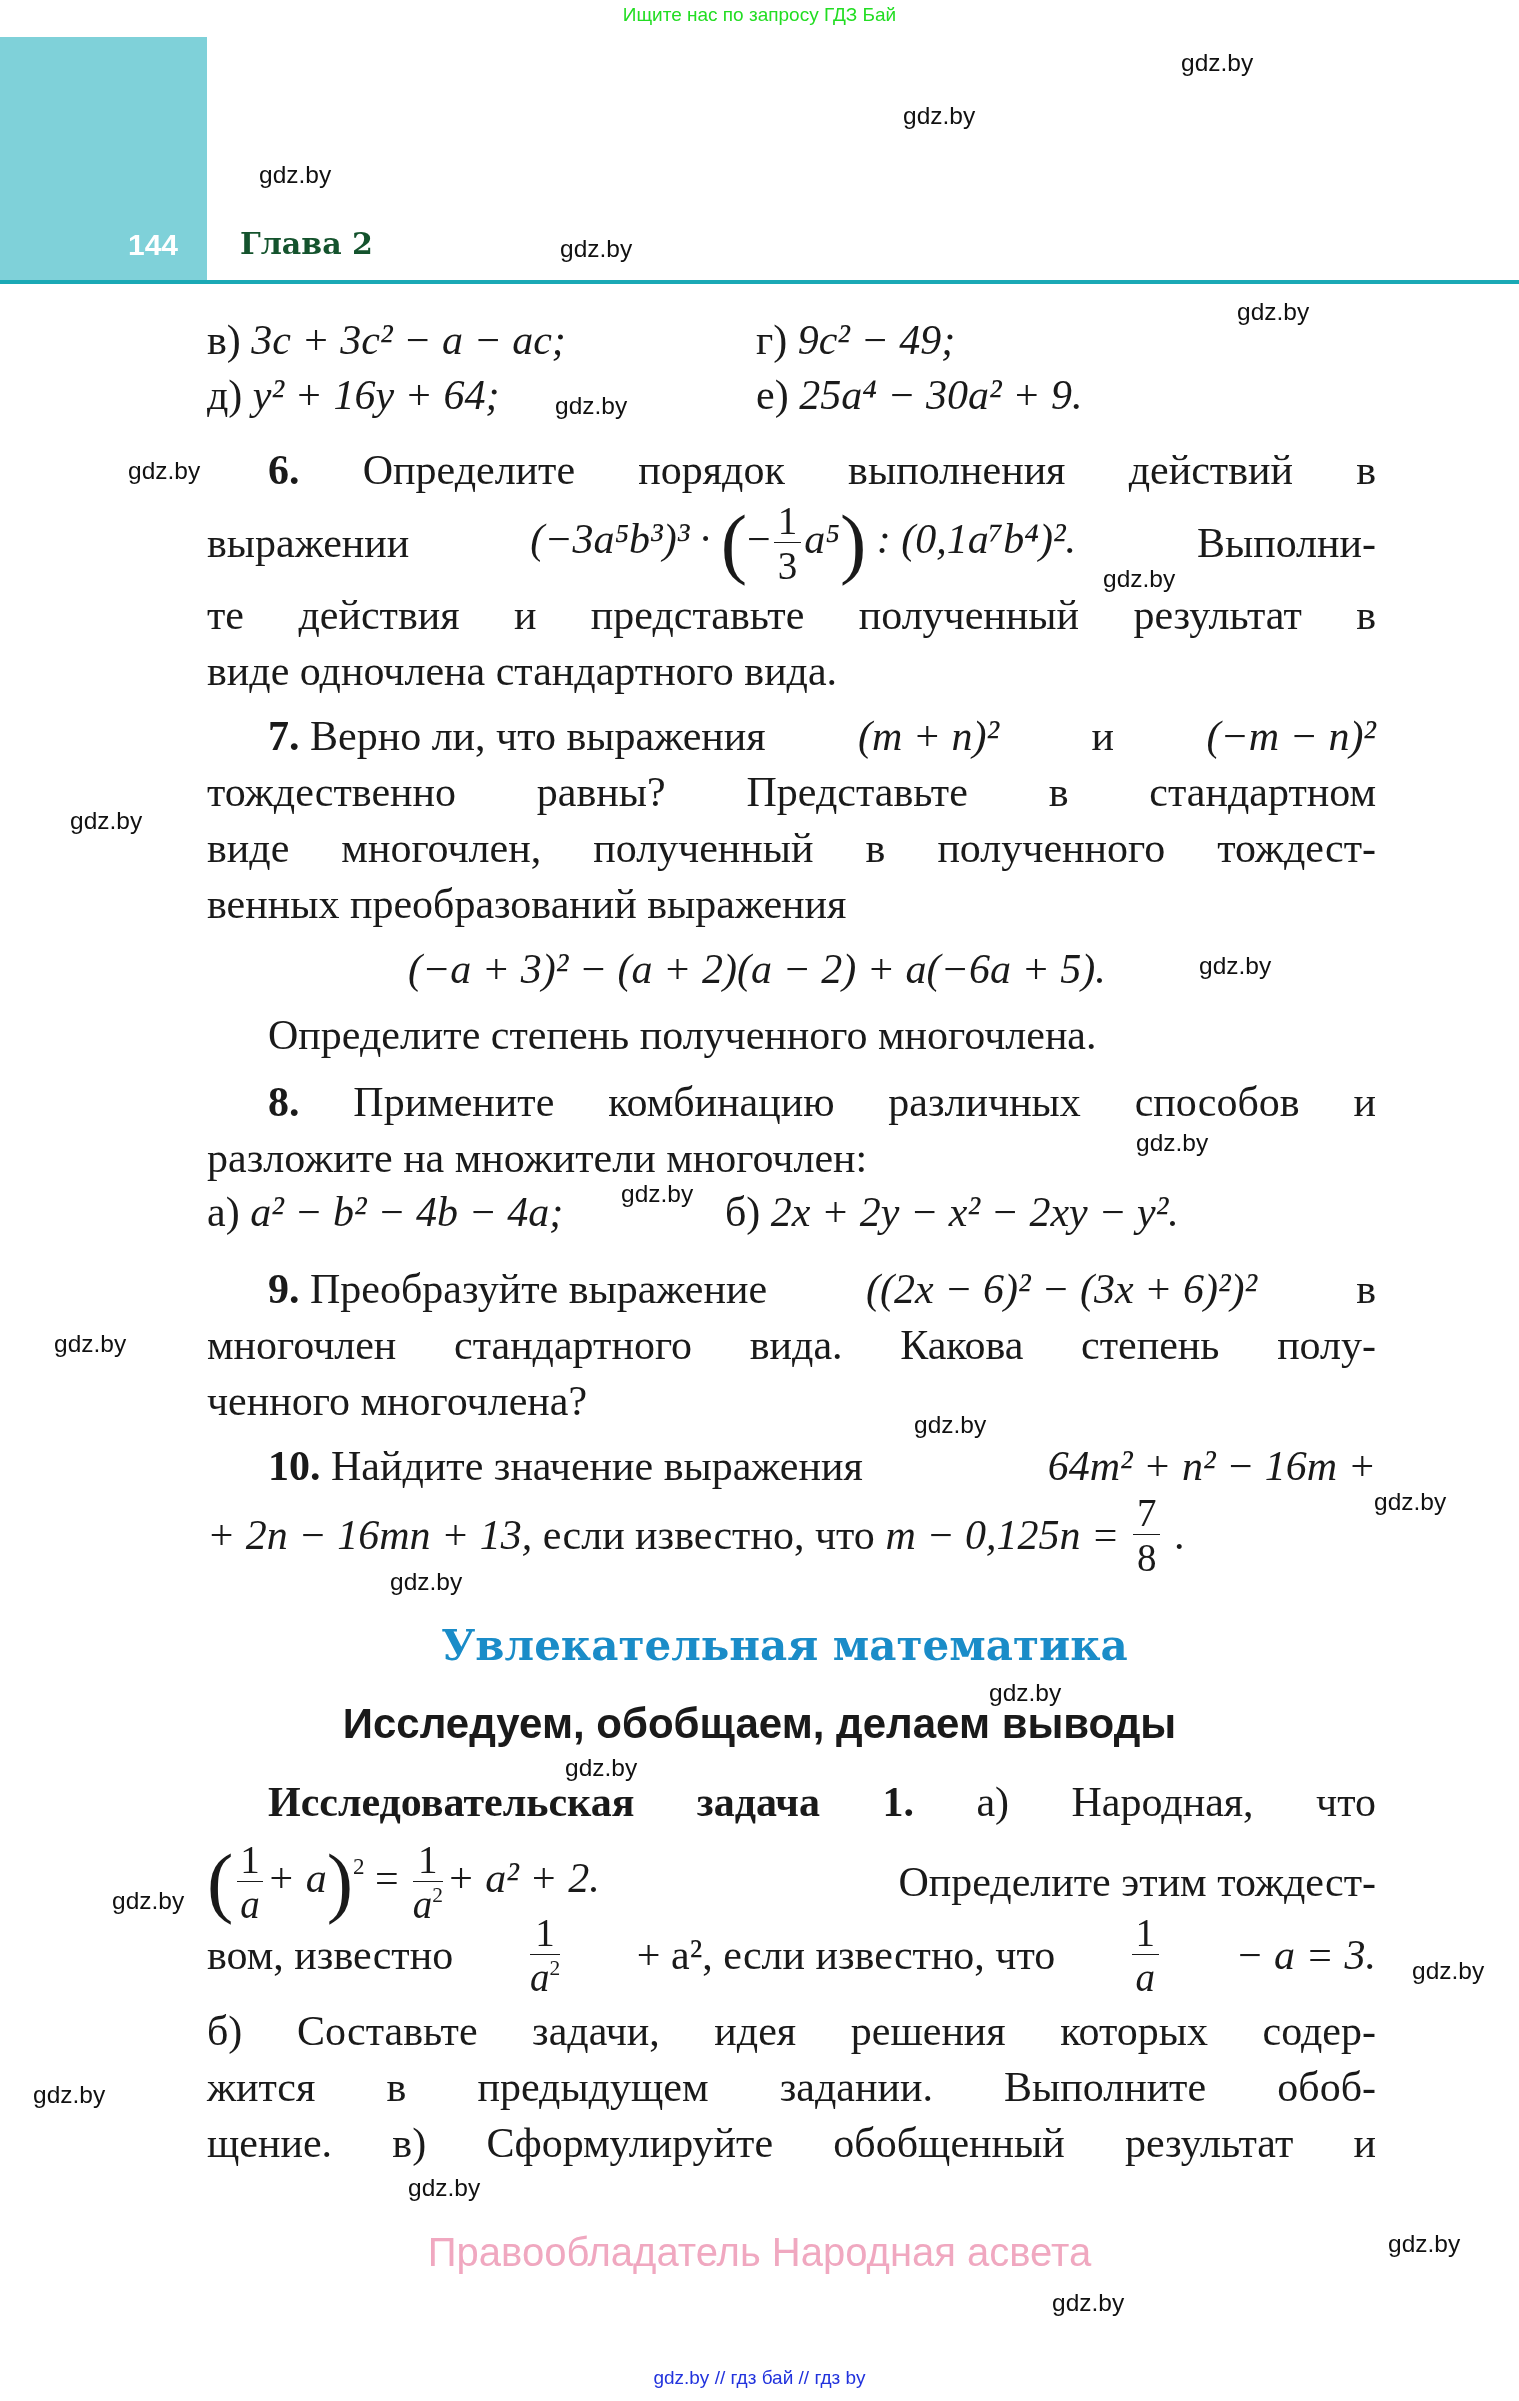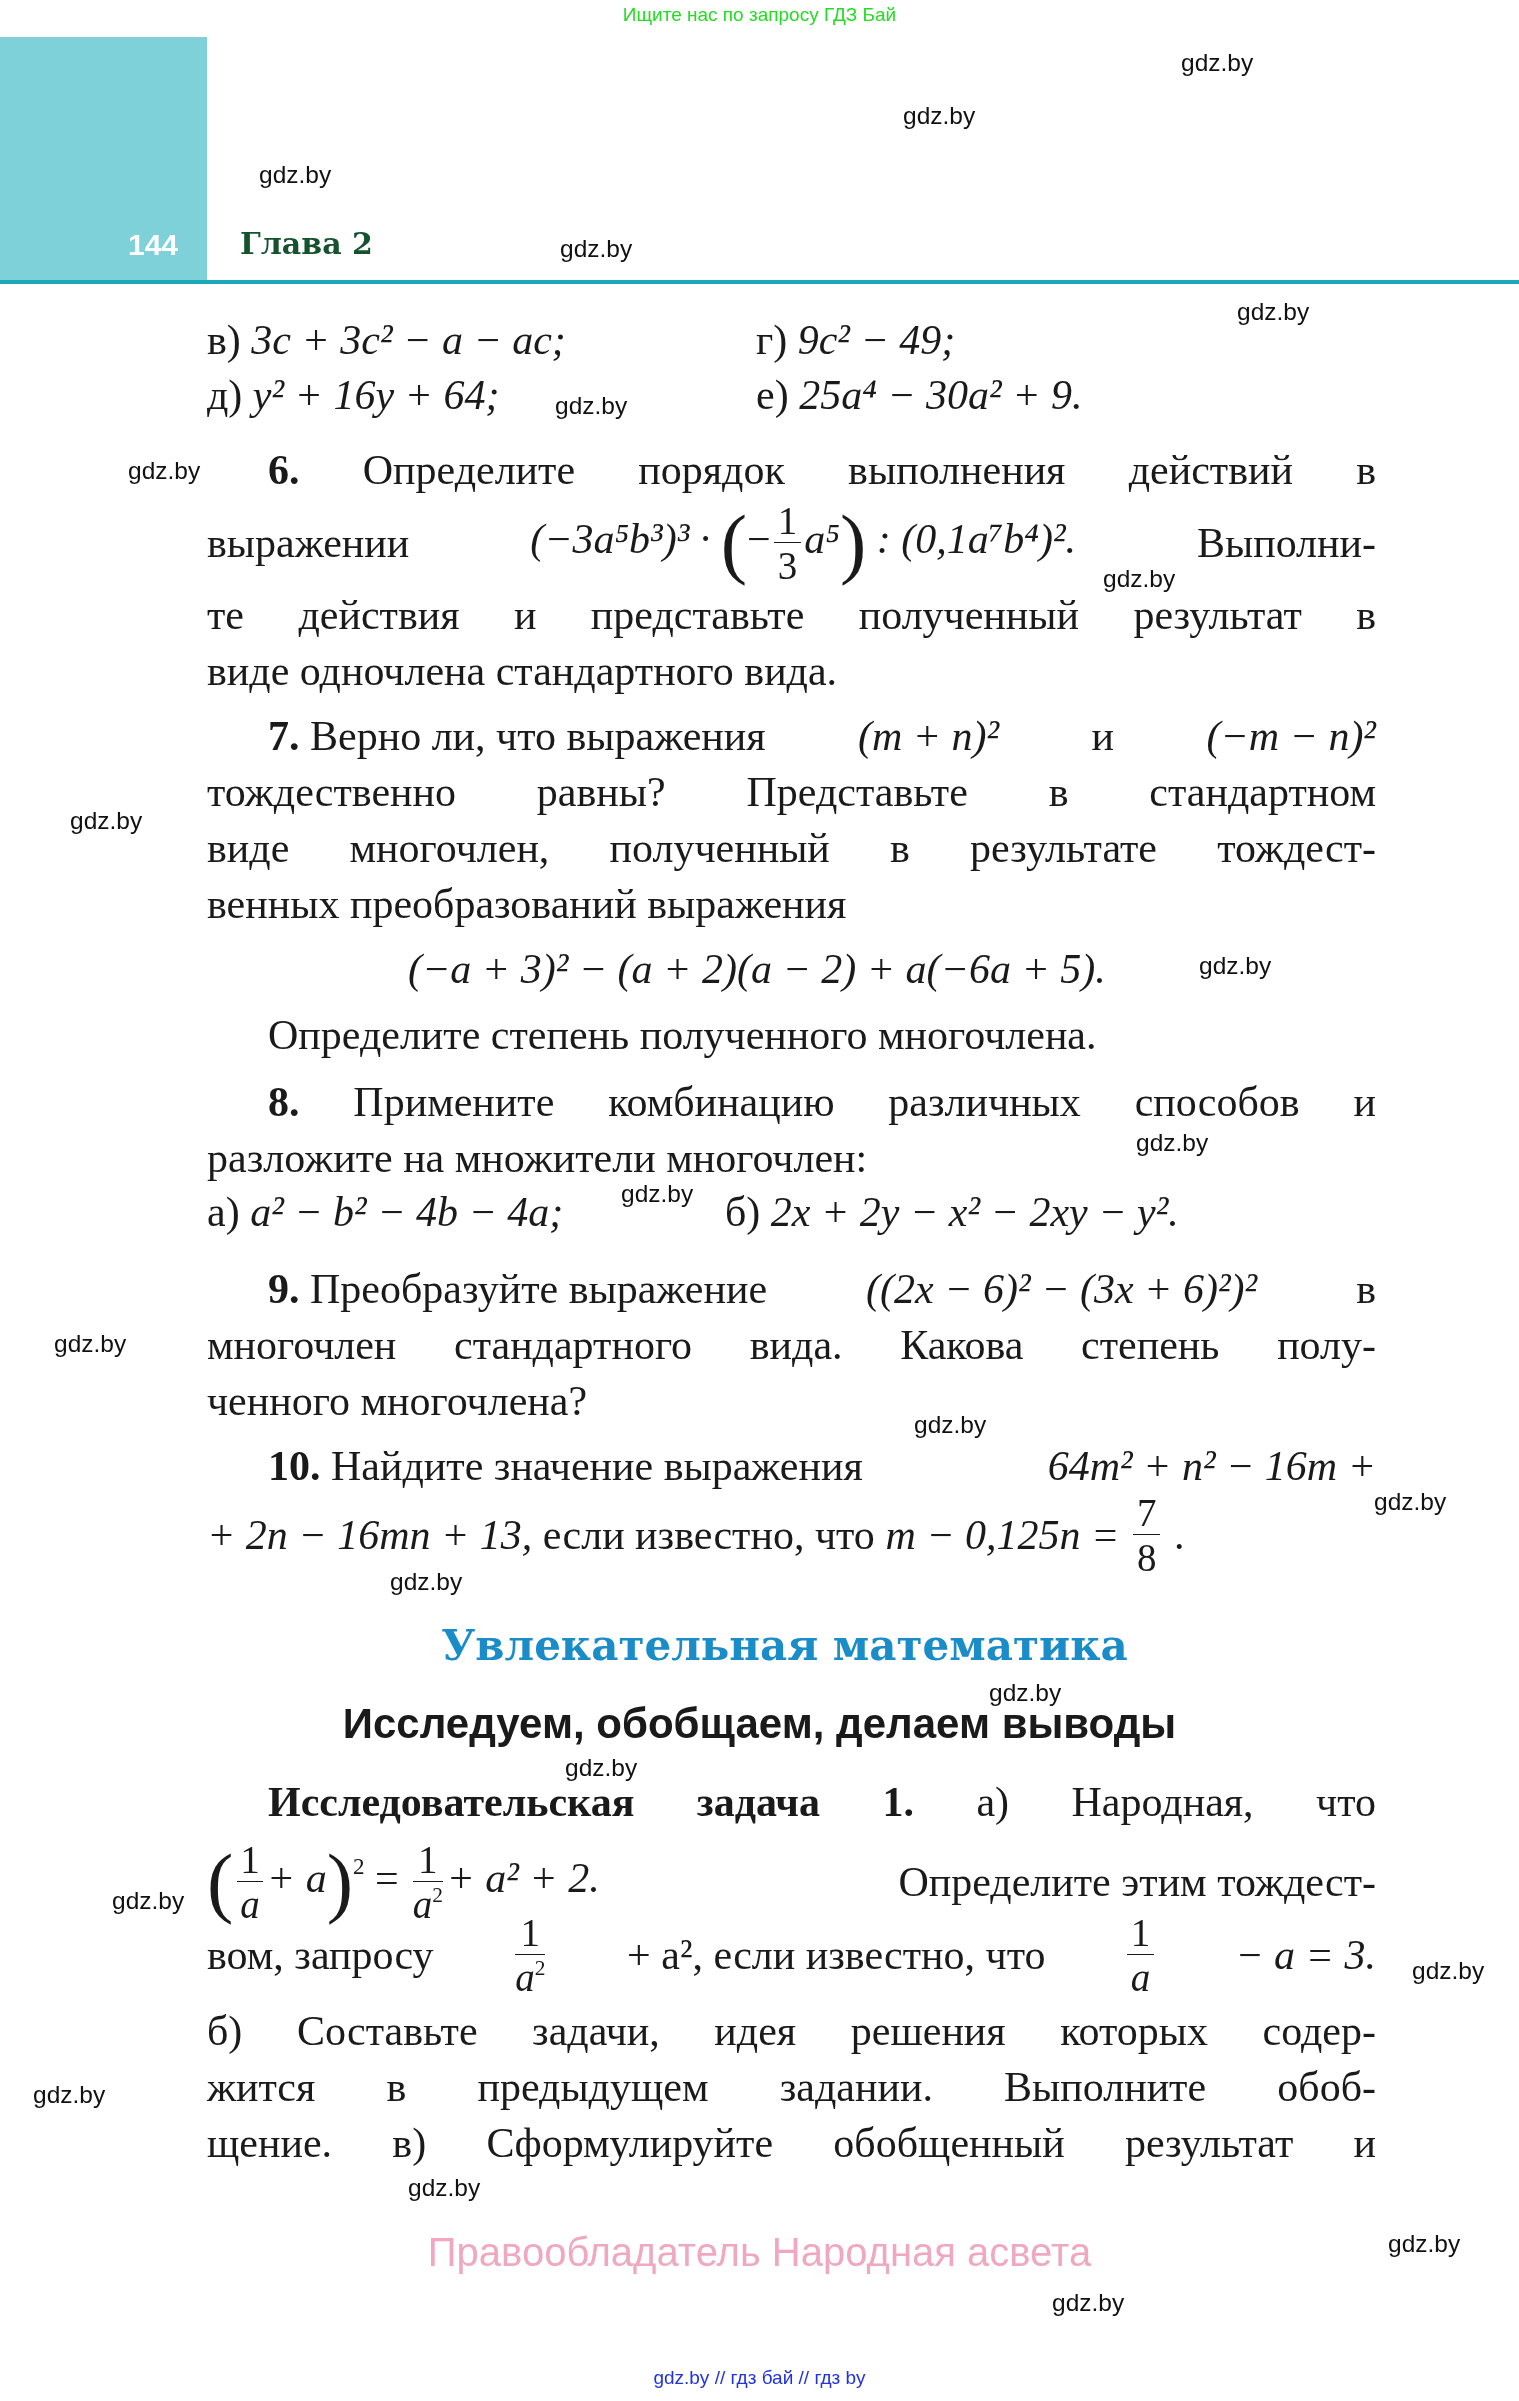--- a/index.html
+++ b/index.html
@@ -101,21 +101,21 @@
 <div class="abs txt just" style="left:207px;top:588px;width:1169px">те действия и представьте полученный результат в</div>
 <div class="abs txt" style="left:207px;top:644px">виде одночлена стандартного вида.</div>
 
 <div class="abs txt" style="left:268px;top:709px;width:1108px;display:flex;justify-content:space-between">
   <span><span class="num">7.</span> <span>Верно ли, что выражения</span></span>
   <i class="v">(m + n)²</i>
   <span>и</span>
   <i class="v">(−m − n)²</i>
 </div>
 <div class="abs txt just" style="left:207px;top:765px;width:1169px">тождественно равны? Представьте в стандартном</div>
-<div class="abs txt just" style="left:207px;top:821px;width:1169px">виде многочлен, полученный в результате тождест-</div>
+<div class="abs txt just" style="left:207px;top:821px;width:1169px">виде многочлен, полученный в полученного тождест-</div>
 <div class="abs txt" style="left:207px;top:877px">венных преобразований выражения</div>
 <div class="abs txt" style="left:408px;top:942px"><i class="v">(−a + 3)² − (a + 2)(a − 2) + a(−6a + 5).</i></div>
 <div class="abs txt" style="left:268px;top:1008px">Определите степень полученного многочлена.</div>
 
 <div class="abs txt just" style="left:268px;top:1075px;width:1108px">
   <span class="num">8.</span>
   <span>Примените комбинацию различных способов и</span>
 </div>
 <div class="abs txt" style="left:207px;top:1131px">разложите на множители многочлен:</div>
 <div class="abs txt" style="left:207px;top:1185px">
@@ -158,21 +158,21 @@
   <span>а) Народная, что</span>
 </div>
 <div class="abs txt" style="left:207px;top:1838px;width:1169px;height:88px;display:flex;align-items:center;justify-content:space-between">
   <span>
     <span class="big-paren">(</span><span class="frac"><span class="n">1</span><span class="d"><i>a</i></span></span><i>+ a</i><span class="big-paren">)</span><sup>2</sup>
     = <span class="frac"><span class="n">1</span><span class="d"><i>a</i><sup>2</sup></span></span><i class="v">+ a² + 2.</i>
   </span>
   <span>Определите этим тождест-</span>
 </div>
 <div class="abs txt" style="left:207px;top:1911px;width:1169px;height:88px;display:flex;align-items:center;justify-content:space-between">
-  <span>вом, запросу</span>
+  <span>вом, известно</span>
   <span class="frac">
       <span class="n">1</span>
       <span class="d"><i>a</i><sup>2</sup></span>
     </span>
   <span>+ a², если известно, что</span>
   <span class="frac">
       <span class="n">1</span>
       <span class="d"><i>a</i></span>
     </span>
   <i class="v">− a = 3.</i>

